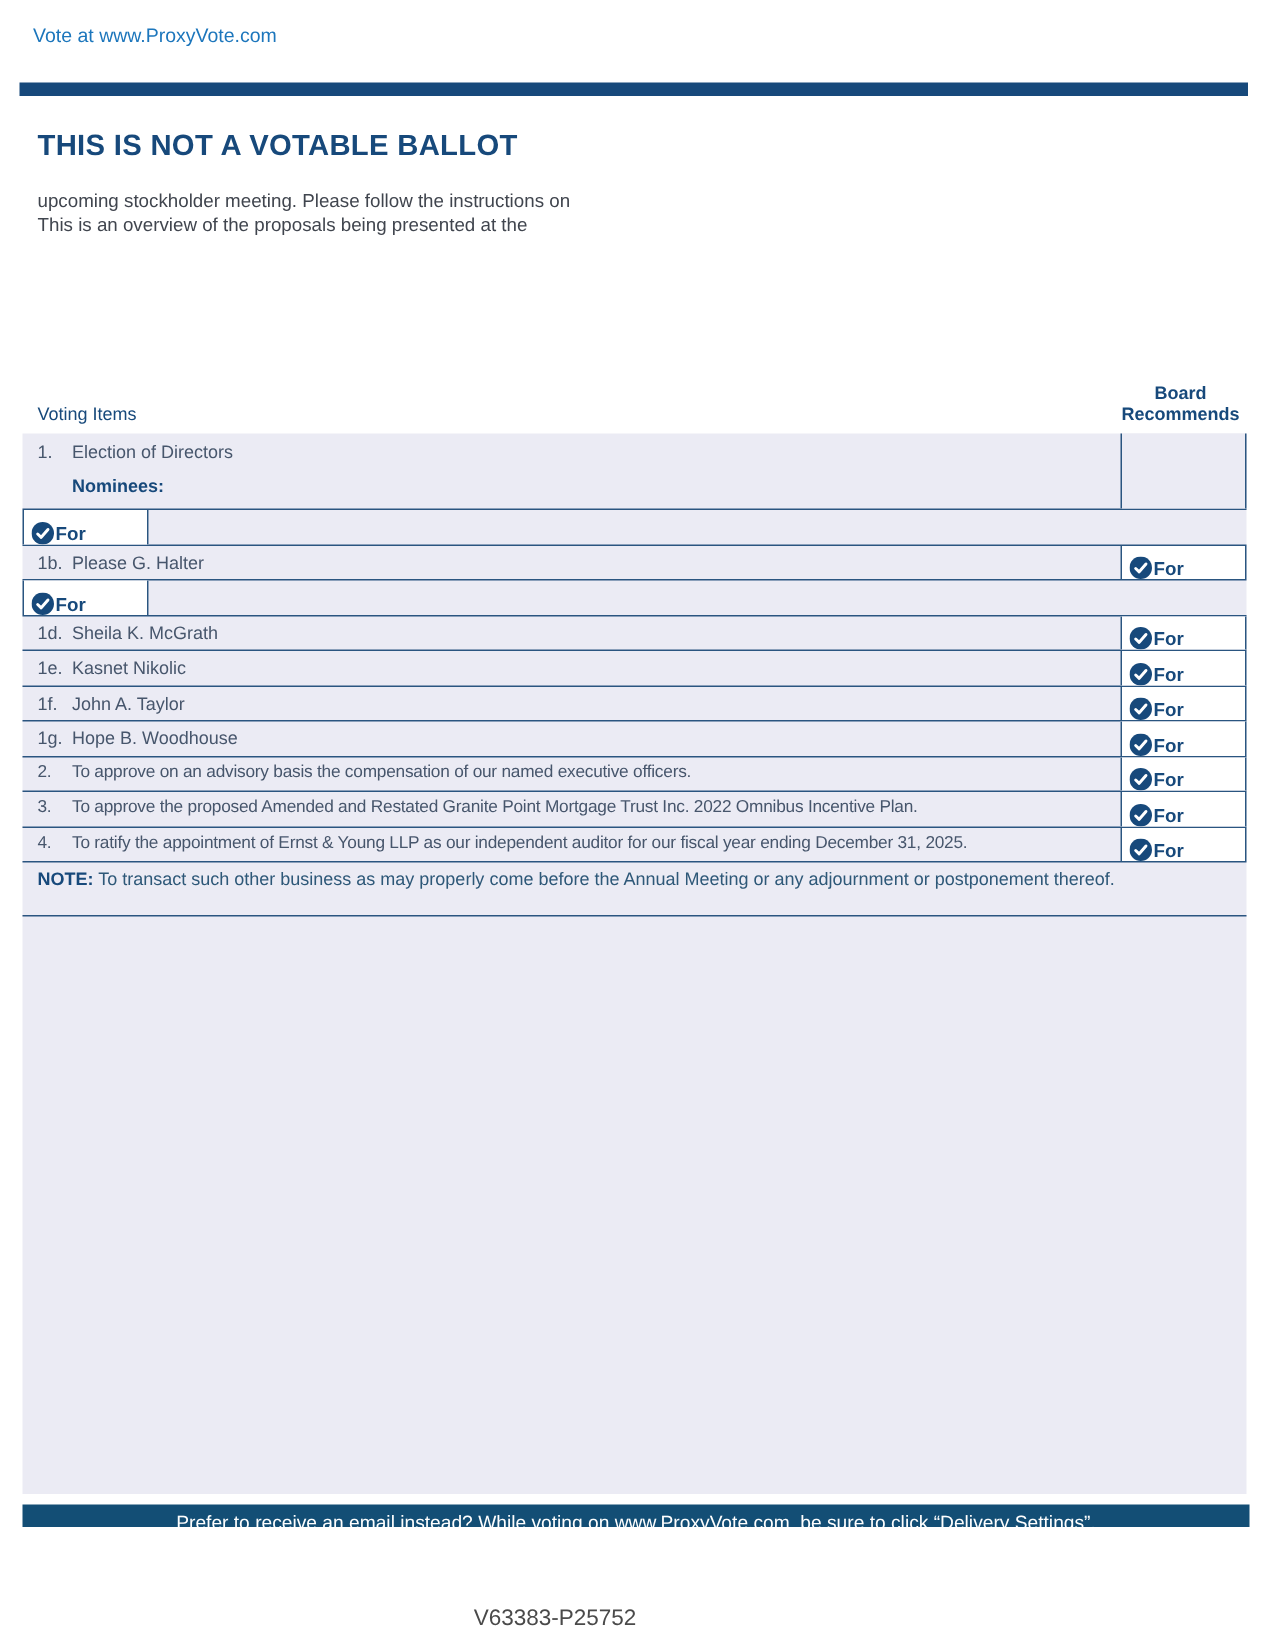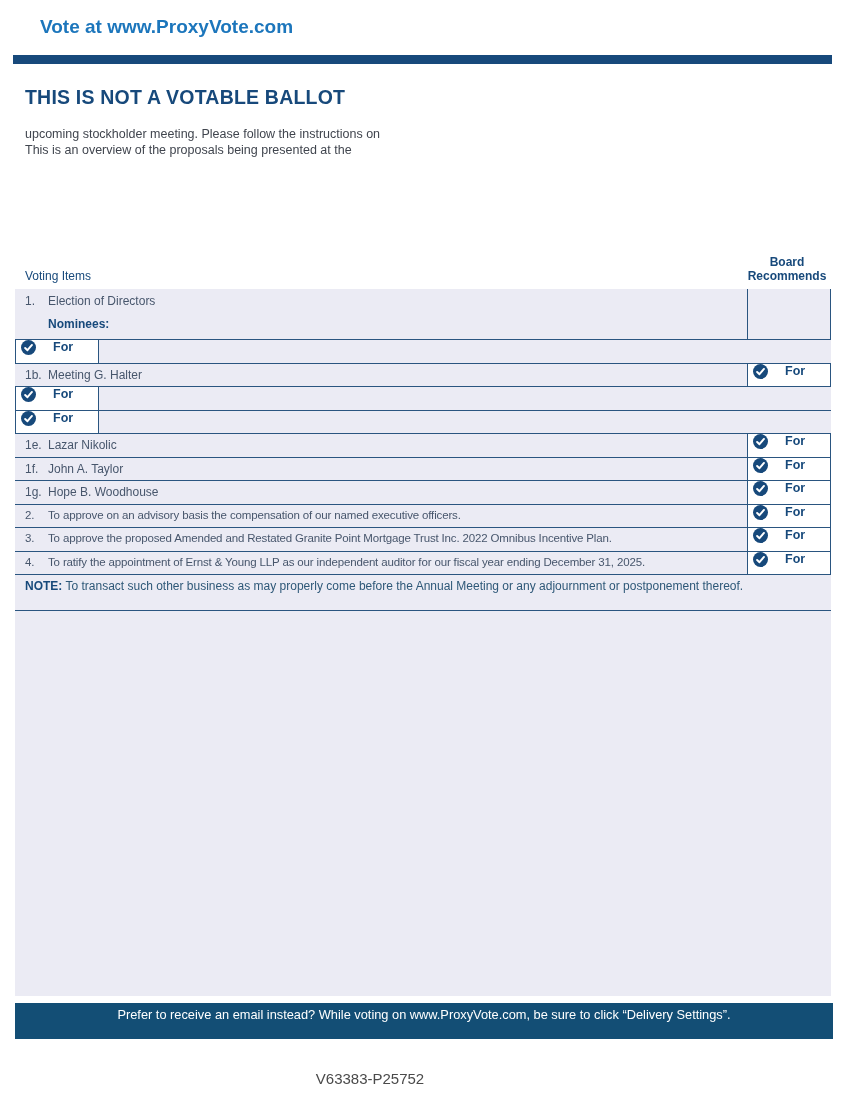--- a/index.html
+++ b/index.html
@@ -12,22 +12,22 @@
     --body-gray:#40454E;
   }
   *{margin:0;padding:0;box-sizing:border-box;}
   html,body{background:#fff;}
   body{
     width:849px;height:1100px;position:relative;
     font-family:"Liberation Sans","DejaVu Sans",sans-serif;
     -webkit-font-smoothing:antialiased;
   }
   .header-title{
-    position:absolute;left:40px;top:16px;
-    font-size:19px;font-weight:bold;color:var(--brand);
+    position:absolute;left:22px;top:16px;
+    font-size:13px;font-weight:normal;color:var(--brand);
   }
   .top-rule{
     position:absolute;left:13px;top:55px;width:819px;height:9px;
     background:var(--navy);
   }
   .headline{
     position:absolute;left:25px;top:86px;
     font-size:19.5px;font-weight:bold;color:var(--navy);letter-spacing:.2px;
   }
   .intro{
@@ -48,39 +48,39 @@
     background:var(--lavender);
   }
   .vrow{display:flex;align-items:stretch;}
   .vrow.bordered{border-bottom:1px solid var(--line);}
   .cell-main{flex:1;padding:4px 6px 2px 10px;display:flex;align-items:flex-start;}
   .num{flex:0 0 23px;font-size:12px;color:var(--slate);}
   .item-text{font-size:12px;color:var(--slate);}
   .vote-cell{
     flex:0 0 84px;background:#fff;
     border-left:1px solid var(--line);border-right:1px solid var(--line);
-    display:flex;align-items:flex-start;gap:17px;padding-left:5px;
+    display:flex;align-items:flex-end;gap:1px;padding-left:5px;
   }
   .vote-cell.blank{background:var(--lavender);}
   .vote-label{font-size:12.5px;font-weight:bold;color:var(--navy);}
   .check-icon{display:inline-flex;flex:0 0 auto;}
   .row-std{height:23.5px;}
   .row-tall{height:51px;}
   .row-tall .cell-main{flex-direction:column;padding-top:5px;}
   .tall-line1{display:flex;}
   .nominees{font-size:12px;font-weight:bold;color:var(--navy);margin-left:23px;margin-top:9px;}
   .condensed .item-text,.condensed .num{font-size:11.5px;letter-spacing:-0.15px;}
   .note-row{
     height:36px;border-bottom:1px solid var(--line);
     padding:4px 10px 0 10px;font-size:12px;line-height:15px;
     color:#2E5878;text-align:justify;
   }
   .note-label{font-weight:bold;color:var(--navy);}
   .banner{
-    position:absolute;left:15px;top:1003px;width:818px;height:36px;
+    position:absolute;left:15px;top:1003px;width:818px;height:15px;
     background:var(--banner);color:#fff;
     font-size:12.8px;line-height:24px;text-align:center;
   }
   .doc-code{
     position:absolute;left:285px;top:1070px;width:170px;
     font-size:15px;color:#4A4A4A;text-align:center;
   }
 </style>
 </head>
 <body>
@@ -122,61 +122,65 @@
             <path d="M4.4 8.5 L6.9 10.9 L11.7 5.3" stroke="#fff" stroke-width="2.1" fill="none" stroke-linecap="round" stroke-linejoin="round"></path>
           </svg>
         </span>
       <span class="vote-label">For</span>
     </div>
   </div>
 
   <div class="vrow row-std bordered">
     <div class="cell-main">
       <span class="num">1b.</span>
-      <span class="item-text">Meeting G. Halter</span>
-    </div>
-    <div class="vote-cell">
-      <span class="check-icon">
-          <svg width="15" height="15" viewBox="0 0 16 16">
-            <circle cx="8" cy="8" r="8" fill="#17497B"></circle>
-            <path d="M4.4 8.5 L6.9 10.9 L11.7 5.3" stroke="#fff" stroke-width="2.1" fill="none" stroke-linecap="round" stroke-linejoin="round"></path>
-          </svg>
-        </span>
-      <span class="vote-label">For</span>
-    </div>
-  </div>
-
-  <div class="vrow row-std bordered">
-    <div class="vote-cell">
-      <span class="check-icon">
-          <svg width="15" height="15" viewBox="0 0 16 16">
-            <circle cx="8" cy="8" r="8" fill="#17497B"></circle>
-            <path d="M4.4 8.5 L6.9 10.9 L11.7 5.3" stroke="#fff" stroke-width="2.1" fill="none" stroke-linecap="round" stroke-linejoin="round"></path>
-          </svg>
-        </span>
-      <span class="vote-label">For</span>
-    </div>
-  </div>
-
-  <div class="vrow row-std bordered">
+      <span class="item-text">Please G. Halter</span>
+    </div>
+    <div class="vote-cell">
+      <span class="check-icon">
+          <svg width="15" height="15" viewBox="0 0 16 16">
+            <circle cx="8" cy="8" r="8" fill="#17497B"></circle>
+            <path d="M4.4 8.5 L6.9 10.9 L11.7 5.3" stroke="#fff" stroke-width="2.1" fill="none" stroke-linecap="round" stroke-linejoin="round"></path>
+          </svg>
+        </span>
+      <span class="vote-label">For</span>
+    </div>
+  </div>
+
+  <div class="vrow row-std bordered">
+    <div class="vote-cell">
+      <span class="check-icon">
+          <svg width="15" height="15" viewBox="0 0 16 16">
+            <circle cx="8" cy="8" r="8" fill="#17497B"></circle>
+            <path d="M4.4 8.5 L6.9 10.9 L11.7 5.3" stroke="#fff" stroke-width="2.1" fill="none" stroke-linecap="round" stroke-linejoin="round"></path>
+          </svg>
+        </span>
+      <span class="vote-label">For</span>
+    </div>
+  </div>
+
+  <div class="vrow row-std bordered">
+    <div class="cell-main">
+      <span class="num">1d.</span>
+      <span class="item-text">Sheila K. McGrath</span>
+    </div>
     <div class="vote-cell">
       <span class="check-icon">
           <svg width="15" height="15" viewBox="0 0 16 16">
             <circle cx="8" cy="8" r="8" fill="#17497B"></circle>
             <path d="M4.4 8.5 L6.9 10.9 L11.7 5.3" stroke="#fff" stroke-width="2.1" fill="none" stroke-linecap="round" stroke-linejoin="round"></path>
           </svg>
         </span>
       <span class="vote-label">For</span>
     </div>
   </div>
 
   <div class="vrow row-std bordered">
     <div class="cell-main">
       <span class="num">1e.</span>
-      <span class="item-text">Lazar Nikolic</span>
+      <span class="item-text">Kasnet Nikolic</span>
     </div>
     <div class="vote-cell">
       <span class="check-icon">
           <svg width="15" height="15" viewBox="0 0 16 16">
             <circle cx="8" cy="8" r="8" fill="#17497B"></circle>
             <path d="M4.4 8.5 L6.9 10.9 L11.7 5.3" stroke="#fff" stroke-width="2.1" fill="none" stroke-linecap="round" stroke-linejoin="round"></path>
           </svg>
         </span>
       <span class="vote-label">For</span>
     </div>

